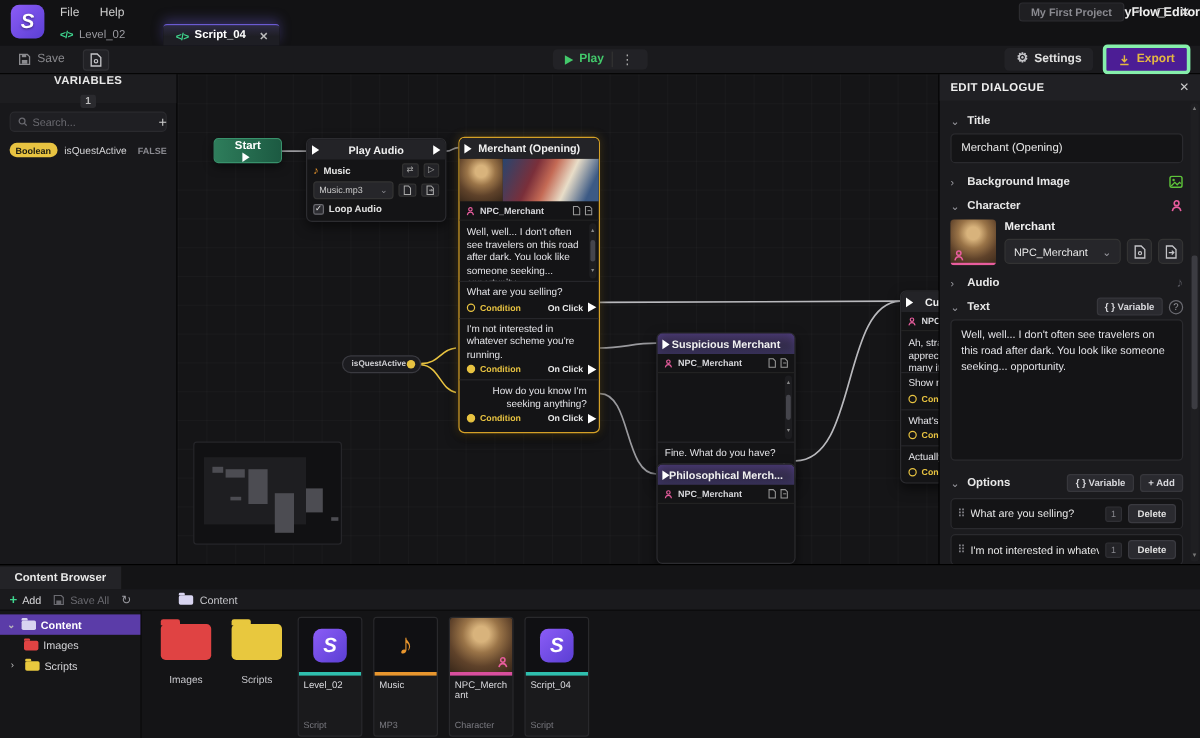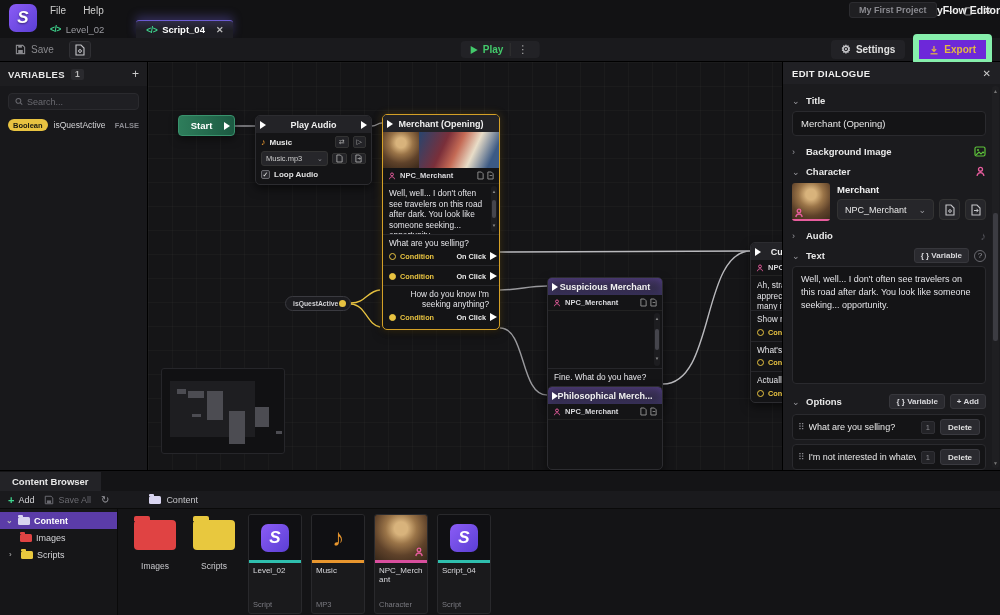--- a/index.html
+++ b/index.html
@@ -40,29 +40,29 @@
   .icon-btn { background:#222226; border:1px solid #303034; border-radius:3px; padding:2px 5px; margin-left:8px; display:flex; align-items:center; }
   .center-group { position:absolute; left:50%; top:3px; transform:translateX(-50%); display:flex; align-items:center;
     background:#222226; border-radius:4px; padding:2px 4px 2px 10px; }
   .play-btn { display:flex; align-items:center; gap:5px; color:#43c96b; font-weight:bold; font-size:10px; background:none; border:none; font-family:inherit; }
   .play-tri { width:0; height:0; border-left:7px solid #43c96b; border-top:4.5px solid transparent; border-bottom:4.5px solid transparent; }
   .kebab { color:#aaa; font-size:11px; padding:0 7px; margin-left:6px; border-left:1px solid #333; }
   .right-group { margin-left:auto; display:flex; align-items:center; gap:8px; }
   .settings-btn { display:flex; align-items:center; gap:5px; background:#222226; border:none; border-radius:4px;
     color:#e0e0e0; font-weight:bold; font-size:10px; padding:4px 10px; font-family:inherit; }
   .gear { color:#c5c5c9; font-size:11px; line-height:1; }
-  .export-btn { display:flex; align-items:center; gap:5px; background:#6d28d9; border:6px solid #86efac; border-radius:4px;
+  .export-btn { display:flex; align-items:center; gap:5px; background:#4c1d95; border:3px solid #86efac; border-radius:4px;
     color:#e5b941; font-weight:bold; font-size:10px; padding:4px 10px; font-family:inherit; }
 
   
   .main { position:absolute; top:62px; left:0; width:1000px; height:408px; display:flex; }
 
   
   .left-panel { width:148px; background:#18181b; border-right:1px solid #000; }
-  .lp-header { height:24px; display:flex; align-items:center; padding:0 8px; gap:6px; background:#1d1d20; }
+  .lp-header { height:24px; display:flex; align-items:center; padding:0 8px; gap:6px; background:#1d1d20;flex-direction:column; }
   .lp-title { font-weight:bold; font-size:9.5px; color:#e8e8e8; letter-spacing:.3px; }
   .count-badge { background:#2a2a2e; color:#bbb; font-size:8.5px; font-weight:bold; padding:0 4px; border-radius:2px; line-height:11px; }
   .lp-plus { margin-left:auto; color:#ccc; font-size:12px; line-height:1; background:none; border:none; font-family:inherit; }
   .search-box { margin:7px 8px 4px; background:#1f1f23; border:1px solid #2a2a2e; border-radius:4px; height:17px;
     display:flex; align-items:center; gap:4px; padding:0 6px; }
   .search-box input { background:none; border:none; outline:none; color:#ccc; font-size:9px; width:100%; font-family:inherit; }
   .search-box input::placeholder { color:#6a6a70; }
   .var-row { display:flex; align-items:center; gap:6px; padding:5px 8px; font-size:8.5px; }
   .type-chip { background:#e8c341; color:#1a1a10; font-weight:bold; font-size:7.5px; padding:1.5px 5px; border-radius:7px; }
   .var-name { color:#d5d5d8; }
@@ -84,21 +84,21 @@
   .node-header { position:relative; height:17px; display:flex; align-items:center; justify-content:center;
     background:#232327; border-radius:4px 4px 0 0; font-weight:bold; font-size:9px; color:#f0f0f0; }
   .node-header.purple { background:linear-gradient(180deg,#443567,#242430); box-shadow:0 -3px 8px rgba(120,90,220,.3) inset; }
   .hdr-in { position:absolute; left:4px; top:4.5px; width:0; height:0;
     border-left:6px solid #fff; border-top:4px solid transparent; border-bottom:4px solid transparent; }
   .hdr-out { position:absolute; right:4px; top:4.5px; width:0; height:0;
     border-left:6px solid #fff; border-top:4px solid transparent; border-bottom:4px solid transparent; }
 
   .start-node { left:30px; top:53px; width:57px; height:21px; border-radius:4px;
     background:linear-gradient(90deg,#2e7d5b,#1c5a42); border:1px solid #38926c; display:flex; align-items:center; z-index:10; position:absolute;
-    box-shadow:0 3px 8px rgba(0,0,0,.5); }
+    box-shadow:0 3px 8px rgba(0,0,0,.5);flex-direction:column; }
   .start-node .lbl { flex:1; text-align:center; font-weight:bold; font-size:9.5px; color:#fff; }
   .start-node .out { width:0; height:0; border-left:6px solid #fff; border-top:4px solid transparent; border-bottom:4px solid transparent; margin-right:4px; }
 
   .audio-node { left:107px; top:53px; width:117px; }
   .a-row { display:flex; align-items:center; gap:4px; padding:3px 5px; }
   .note { color:#e8962e; font-size:9px; }
   .a-name { font-weight:bold; font-size:8px; color:#e8e8e8; }
   .mini-btn { margin-left:auto; background:#232327; border:1px solid #333; border-radius:2px; color:#aaa; font-size:7px;
     padding:0 3px; line-height:10px; display:flex; align-items:center; }
   .mini-btn + .mini-btn { margin-left:0; }
@@ -407,20 +407,21 @@
         <div class="opt">
           <div class="opt-text">What are you selling?</div>
           <div class="cond-row">
             <span class="dot"></span>
             <span class="cond-lbl">Condition</span>
             <span class="onclick">On Click</span>
             <span class="out-tri"></span>
           </div>
         </div>
         <div class="opt">
+          <div class="opt-text">I'm not interested in whatever scheme you're running.</div>
           <div class="cond-row">
             <span class="dot filled"></span>
             <span class="cond-lbl">Condition</span>
             <span class="onclick">On Click</span>
             <span class="out-tri"></span>
           </div>
         </div>
         <div class="opt" style="padding-bottom:5px;text-align:right;">
           <div class="opt-text">How do you know I'm seeking anything?</div>
           <div class="cond-row">

